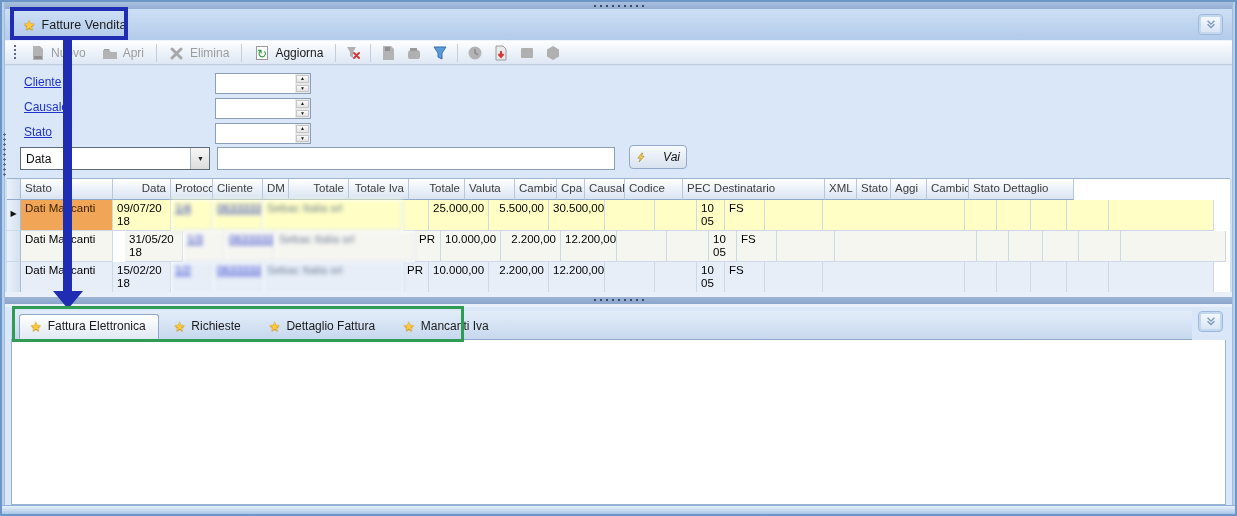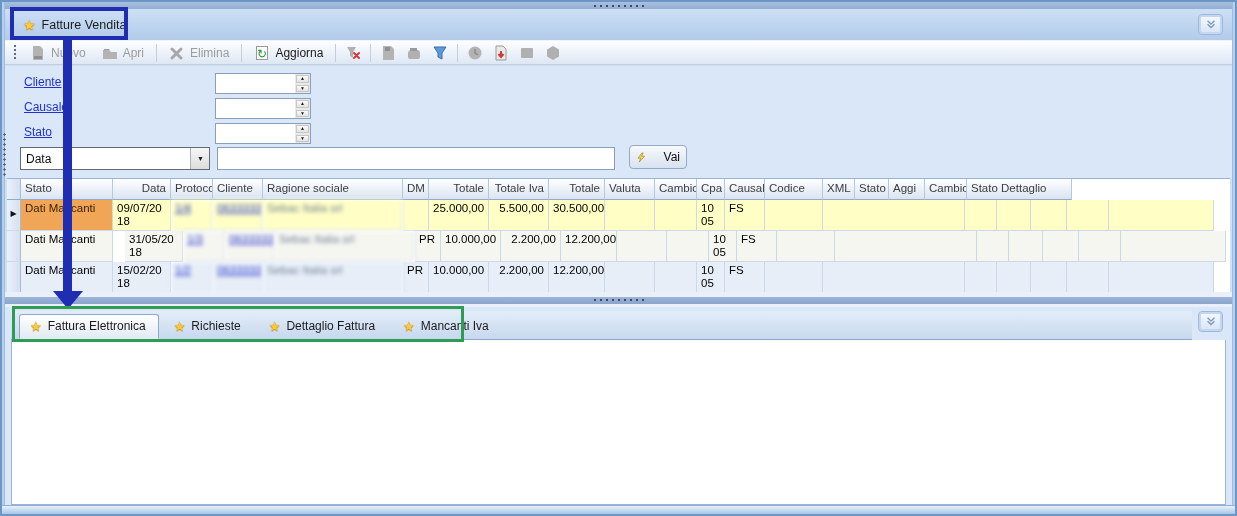--- a/index.html
+++ b/index.html
@@ -35,21 +35,21 @@
   .filters{position:absolute;left:3px;right:3px;top:64px;height:112px;background:#d9e7f8;}
   .flink{position:absolute;left:19px;font-size:12px;color:#2233cc;text-decoration:underline;cursor:pointer;}
   .spin{position:absolute;left:210px;width:96px;height:21px;border:1px solid #8aa0b8;background:#fff;display:flex;}
   .spin input{flex:1;min-width:0;border:none;outline:none;font:11px "Liberation Sans",sans-serif;padding:1px 3px;}
   .spin .sbtns{width:15px;display:flex;flex-direction:column;background:#e9e9e9;}
   .spin .sbtns button{flex:1;margin:1px 1px;padding:0;border:1px solid #c6c6c6;background:linear-gradient(#fbfbfb,#e3e3e3);font-size:5px;line-height:1;color:#222;cursor:pointer;}
   .combo{position:absolute;left:15px;top:81px;width:190px;height:23px;border:1px solid #5f6b77;background:#fff;display:flex;align-items:center;}
   .combo .cval{flex:1;font-size:12px;padding-left:5px;color:#111;}
   .combo .cbtn{width:19px;height:100%;border:none;border-left:1px solid #aab4bf;background:linear-gradient(#f7f7f7,#dcdcdc);font-size:7px;color:#222;cursor:pointer;}
   .search-input{position:absolute;left:212px;top:81px;width:398px;height:23px;border:1px solid #8aa0b8;background:#fff;font:12px "Liberation Sans",sans-serif;padding:2px 4px;outline:none;}
-  .vai-btn{position:absolute;left:624px;top:79px;width:58px;height:24px;border:1px solid #93a9c5;border-radius:4px;background:linear-gradient(#f7fafd,#d8e2ef);display:flex;align-items:center;justify-content:center;gap:17px;font-size:12px;color:#111;cursor:pointer;}
+  .vai-btn{position:absolute;left:624px;top:79px;width:58px;height:24px;border:1px solid #93a9c5;border-radius:4px;background:linear-gradient(#f7fafd,#d8e2ef);display:flex;align-items:center;justify-content:center;gap:17px;font-size:12px;color:#111;cursor:pointer;font-style:italic;}
   .left-grip{position:absolute;left:0;top:130px;width:5px;height:46px;background-image:radial-gradient(circle,#5a6b85 1px,transparent 1.1px);background-size:5px 5px;z-index:6;}
 
   
   .grid{position:absolute;left:5px;right:5px;top:176px;height:114px;background:#fff;border-top:1px solid #9db4d0;overflow:hidden;font-size:11.5px;}
   .g-row{display:flex;width:1215px;}
   .th{flex:none;background:linear-gradient(#ffffff,#d9e4f2);border-right:1px solid #b7c7dc;border-bottom:1px solid #93abc9;color:#3c3c3c;padding:3px 4px 2px 4px;height:21px;white-space:nowrap;overflow:hidden;cursor:pointer;}
   .th.right{text-align:right;}
   .td{flex:none;border-right:1px solid #cdd9e8;border-bottom:1px solid #cdd9e8;padding:2px 4px;min-height:31px;overflow:hidden;white-space:nowrap;}
   .td.right{text-align:right;}
   .td.center{}
@@ -232,30 +232,30 @@
 
   <div class="left-grip"></div>
 
   <div class="grid">
     <div class="g-row" id="grid-head">
         <div class="selcol head"></div>
         <div class="th" style="width: 92px;">Stato</div>
         <div class="th right" style="width: 58px;">Data</div>
         <div class="th" style="width: 42px;">Protoco</div>
         <div class="th" style="width: 50px;">Cliente</div>
-        <div class="th" style="width: 140px;">Ragione sociale</div>
         <div class="th" style="width: 26px;">DM</div>
         <div class="th right" style="width: 60px;">Totale</div>
         <div class="th right" style="width: 60px; text-align: right;">Totale Iva</div>
         <div class="th right" style="width: 56px;">Totale</div>
         <div class="th" style="width: 50px;">Valuta</div>
         <div class="th right" style="width: 42px;">Cambio</div>
         <div class="th" style="width: 28px;">Cpa</div>
         <div class="th" style="width: 40px;">Causale</div>
         <div class="th" style="width: 58px;">Codice</div>
+        <div class="th" style="width: 142px;">PEC Destinatario</div>
         <div class="th" style="width: 32px;">XML</div>
         <div class="th" style="width: 34px;">Stato</div>
         <div class="th" style="width: 36px;">Aggi</div>
         <div class="th" style="width: 42px;">Cambio</div>
         <div class="th" style="width: 105px;">Stato Dettaglio</div>
       </div>
     <div id="grid-body">
         <div class="tr row-selected">
           <div class="selcol">▶</div>
           <div class="td orange" style="width: 92px;">Dati Mancanti</div>

